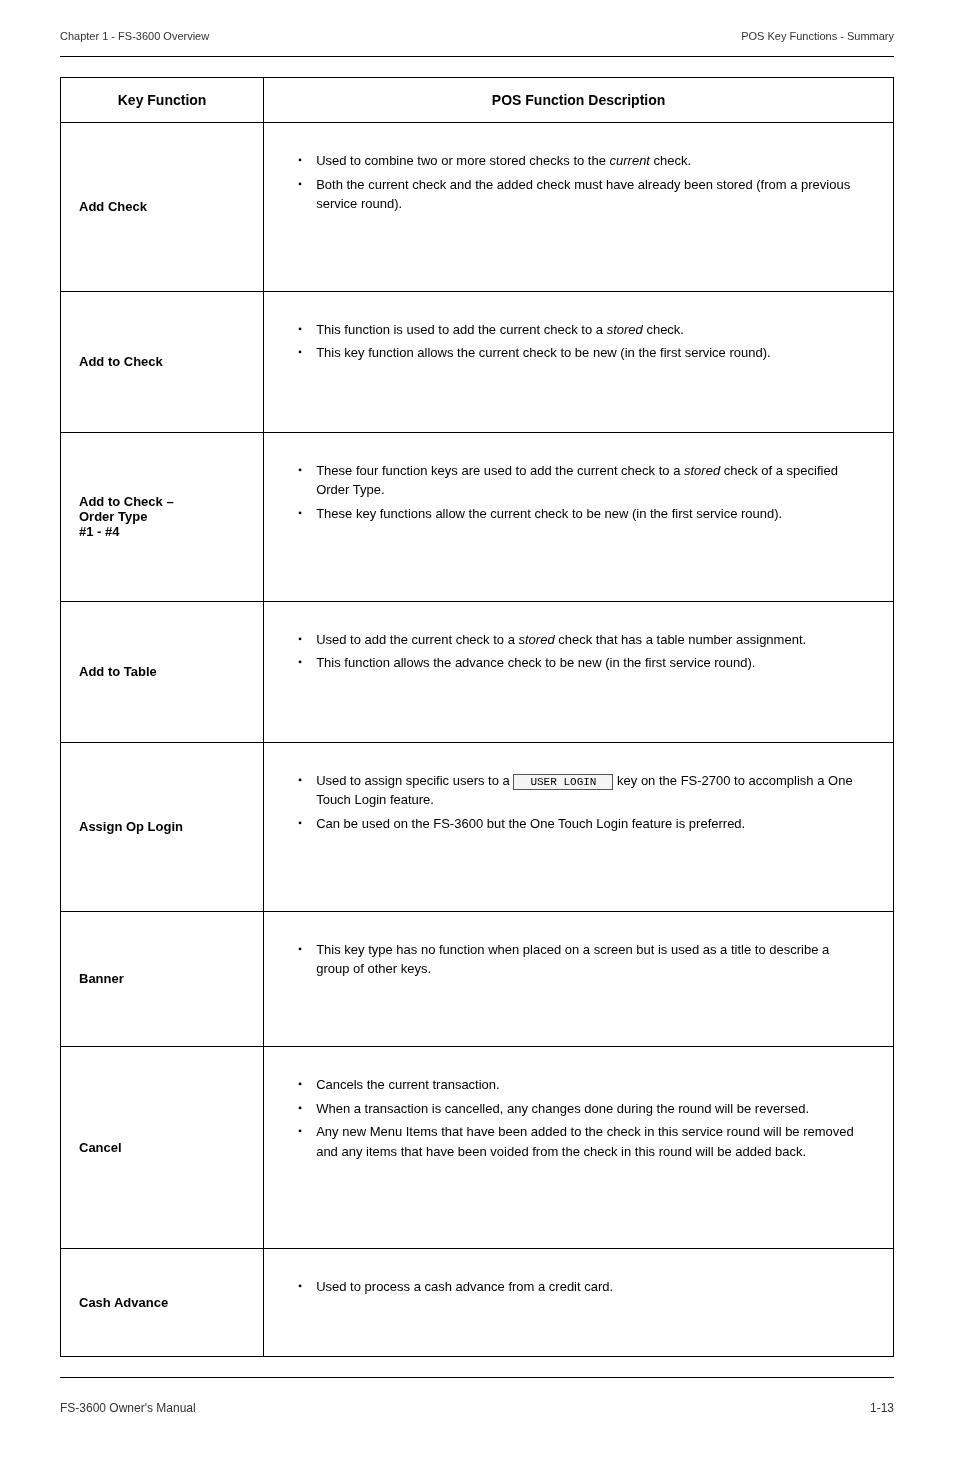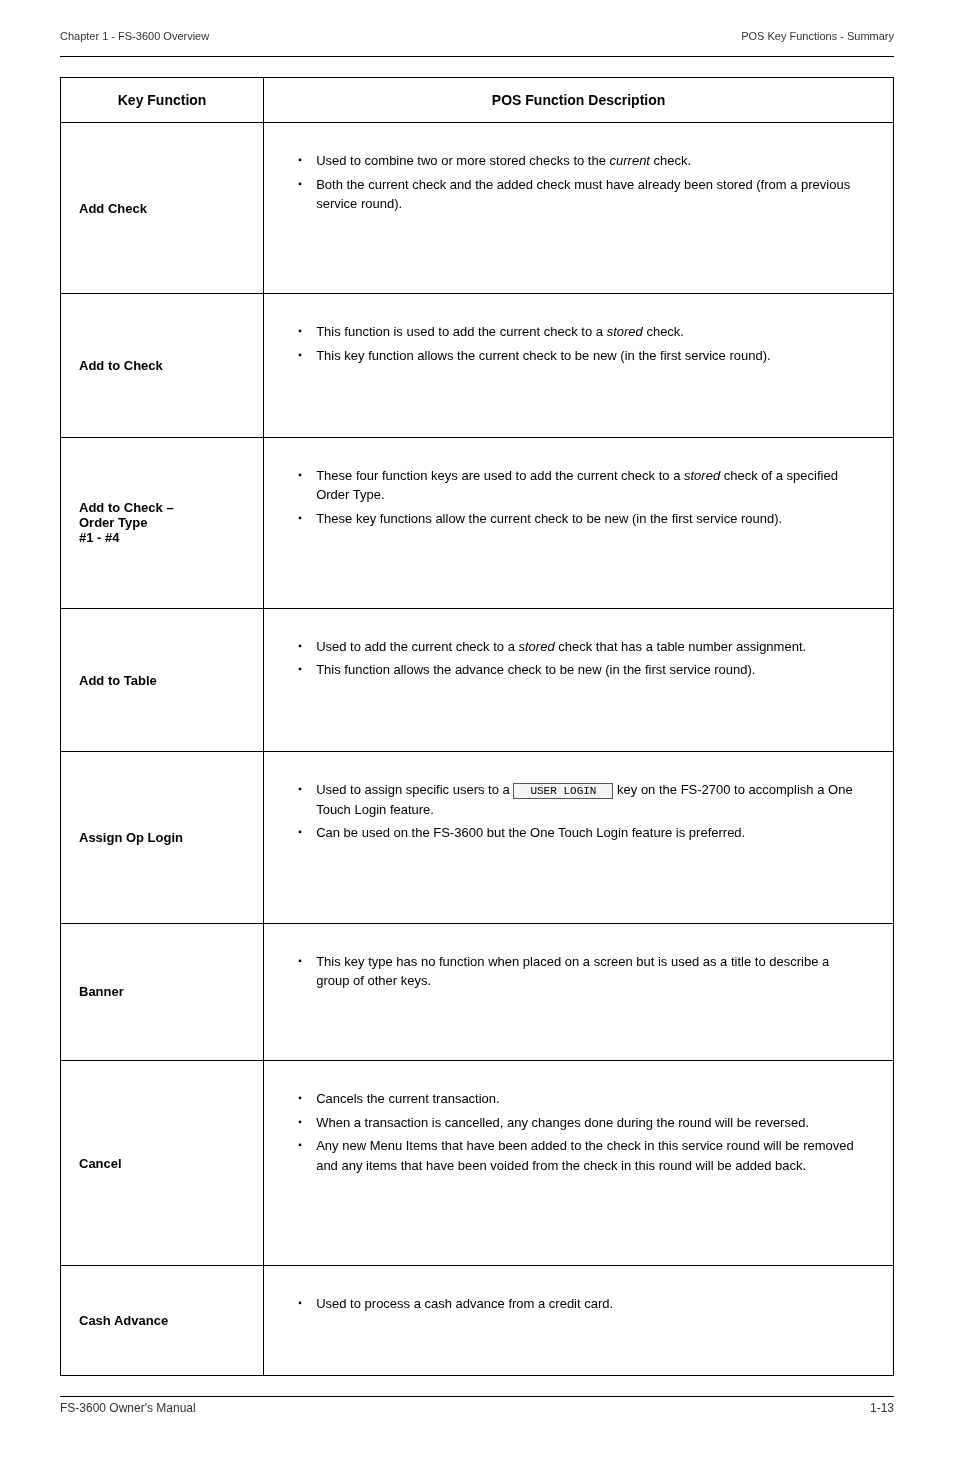--- a/index.html
+++ b/index.html
@@ -90,21 +90,21 @@
       border: 1px solid #555;
       padding: 1px 16px;
       background: #f5f5f5;
     }
     .footer {
       display: flex;
       justify-content: space-between;
       align-items: center;
       font-size: 12px;
       color: #333;
-      padding-top: 4px;
+      padding-top: 23px;
       border-top: 1px solid #000;
       margin-top: 20px;
     }
   </style>
 </head>
 <body>
 
 <div class="page">
 
   <div class="header">

